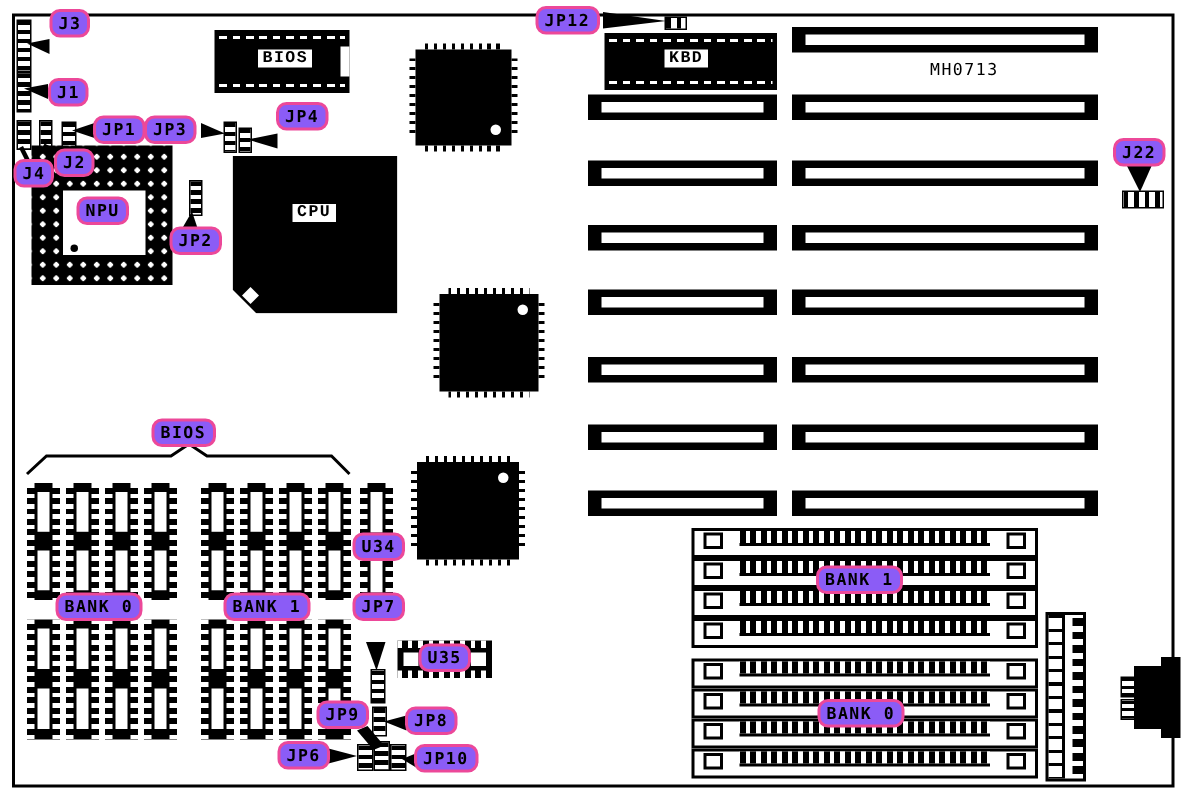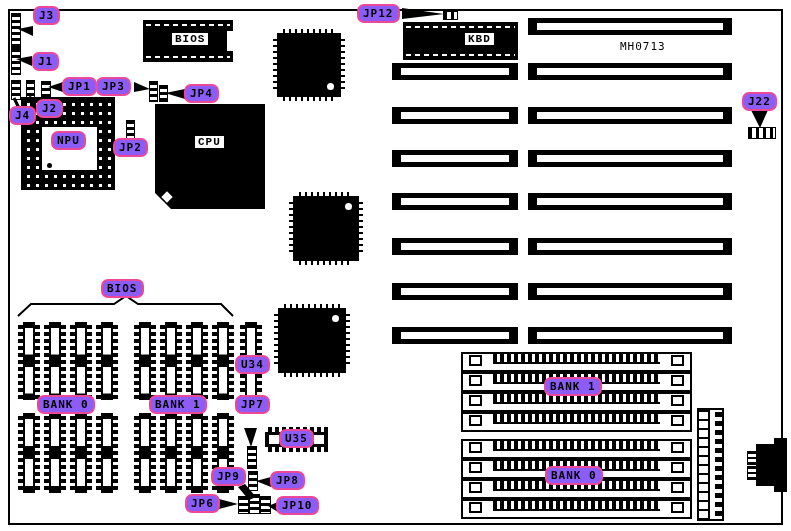--- a/index.html
+++ b/index.html
@@ -234,29 +234,29 @@
     <polygon points="271,477 271,487 256,481" fill="#000"></polygon>
     <polygon points="219,499 219,509 238,504" fill="#000"></polygon>
     <polygon points="278,502 278,512 268,506" fill="#000"></polygon>
     <path d="M18,316 L31,304 L114,304 L126,296 L138,304 L221,304 L233,316" fill="none" stroke="#000" stroke-width="2"></path>
   </svg>
 
   <div class="callout" style="left:33px;top:6px">J3</div>
   <div class="callout" style="left:32px;top:52px">J1</div>
   <div class="callout" style="left:62px;top:77px">JP1</div>
   <div class="callout" style="left:96px;top:77px">JP3</div>
-  <div class="callout" style="left:184px;top:84px">JP4</div>
+  <div class="callout" style="left:184px;top:68px">JP4</div>
   <div class="callout" style="left:9px;top:106px">J4</div>
   <div class="callout" style="left:36px;top:99px">J2</div>
   <div class="callout" style="left:51px;top:131px">NPU</div>
-  <div class="callout" style="left:113px;top:138px">JP2</div>
+  <div class="callout" style="left:113px;top:151px">JP2</div>
   <div class="chiplbl" style="left:170px;top:31px">BIOS</div>
   <div class="chiplbl" style="left:193px;top:134px">CPU</div>
   <div class="callout" style="left:357px;top:4px">JP12</div>
-  <div class="chiplbl" style="left:463px;top:31px">KBD</div>
+  <div class="chiplbl" style="left:441px;top:31px">KBD</div>
   <div class="txt" style="left:620px;top:40px">MH0713</div>
   <div class="callout" style="left:742px;top:92px">J22</div>
   <div class="callout" style="left:101px;top:279px">BIOS</div>
   <div class="callout" style="left:37px;top:395px">BANK 0</div>
   <div class="callout" style="left:149px;top:395px">BANK 1</div>
   <div class="callout" style="left:235px;top:355px">U34</div>
   <div class="callout" style="left:235px;top:395px">JP7</div>
   <div class="callout" style="left:279px;top:429px">U35</div>
   <div class="callout" style="left:211px;top:467px">JP9</div>
   <div class="callout" style="left:270px;top:471px">JP8</div>

